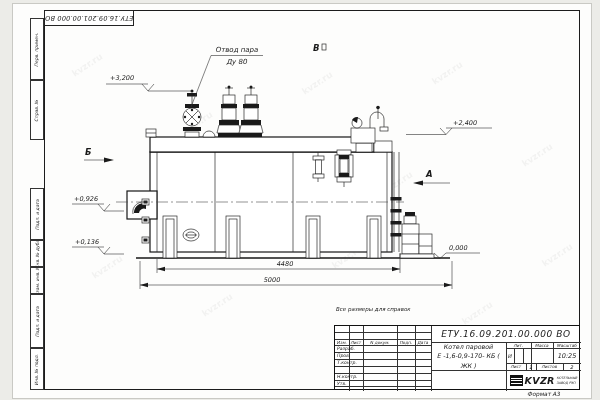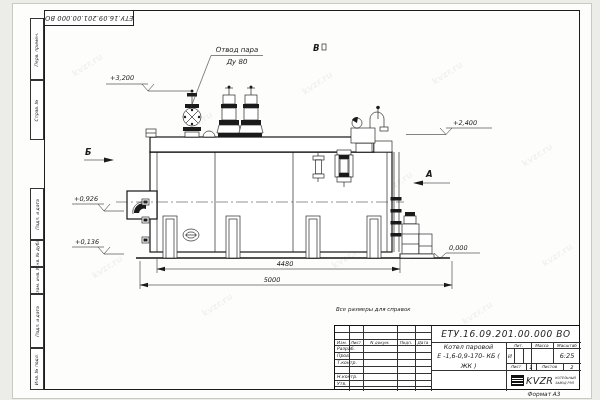--- a/index.html
+++ b/index.html
@@ -22,21 +22,21 @@
   .tb{position:absolute;left:334px;top:325px;width:246px;height:65px;border:1.3px solid #111;box-sizing:border-box;background:#fff;}
   .tb .vl{position:absolute;width:0.8px;background:#333;}
   .tb .hl{position:absolute;height:0.8px;background:#333;}
   .cell{position:absolute;display:flex;align-items:center;justify-content:center;overflow:hidden;font-style:italic;}
   .cell.lft{justify-content:flex-start;padding-left:2px;}
   .docnum{font-size:9px;letter-spacing:0.6px;font-weight:500;}
   .pname{flex-direction:column;font-size:6.3px;line-height:1.5;text-align:center;}
   .sm{font-size:4.2px;} .xs{font-size:4.6px;} .md{font-size:5.2px;} .scale{font-size:6.5px;}
   .logo{gap:2px;}
   .logoglyph{width:11px;height:9px;background:repeating-linear-gradient(#111 0 1.6px,#fff 1.6px 2.6px);border:0.5px solid #111;}
-  .logoname{font-size:9.5px;font-weight:normal;font-style:italic;letter-spacing:0.3px;}
+  .logoname{font-size:9.5px;font-weight:bold;font-style:italic;letter-spacing:0.3px;}
   .logosub{display:flex;flex-direction:column;font-size:3.2px;line-height:1.3;font-style:italic;text-align:left;}
   
   .wm{position:absolute;font-size:9px;color:rgba(40,40,40,0.05);transform:rotate(-33deg);font-weight:bold;pointer-events:none;}
   svg{position:absolute;left:0;top:0;}
   .t{stroke:#2a2a2a;stroke-width:0.7;fill:none;}
   .k{stroke:#161616;stroke-width:1.4;fill:none;}
   .wt{stroke:#2a2a2a;stroke-width:0.7;fill:#fff;}
   .wk{stroke:#161616;stroke-width:1.2;fill:#fff;}
   .dk{fill:#1a1a1a;stroke:none;}
   .cl{stroke:#4a4a4a;stroke-width:0.6;stroke-dasharray:12 3 2 3;fill:none;}
@@ -356,21 +356,21 @@
 
   <div class="cell pname" style="left:96px;top:16px;width:75px;height:28px">
     <span>Котел паровой</span>
     <span>Е -1,6-0,9-170- КБ ( ЖК )</span>
   </div>
 
   <span class="cell sm" style="left:171px;top:16px;width:25px;height:6px">Лит.</span>
   <span class="cell sm" style="left:196px;top:16px;width:22px;height:6px">Масса</span>
   <span class="cell sm" style="left:218px;top:16px;width:28px;height:6px">Масштаб</span>
   <span class="cell md" style="left:171px;top:22px;width:8px;height:15px">И</span>
-  <span class="cell scale" style="left:218px;top:22px;width:28px;height:15px">6:25</span>
+  <span class="cell scale" style="left:218px;top:22px;width:28px;height:15px">10:25</span>
 
   <span class="cell sm" style="left:171px;top:37px;width:20px;height:7px">Лист</span>
   <span class="cell md" style="left:191px;top:37px;width:10px;height:7px">1</span>
   <span class="cell sm" style="left:201px;top:37px;width:27px;height:7px">Листов</span>
   <span class="cell md" style="left:228px;top:37px;width:18px;height:7px">2</span>
 
   <div class="cell logo" style="left:171px;top:44px;width:75px;height:21px">
     <span class="logoglyph"></span>
     <span class="logoname">KVZR</span>
     <span class="logosub">

